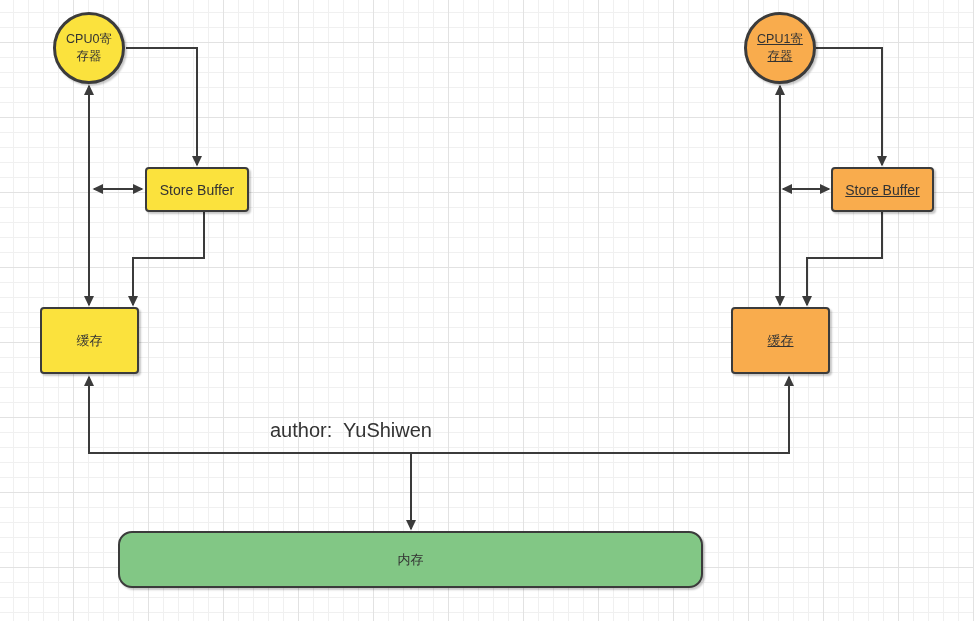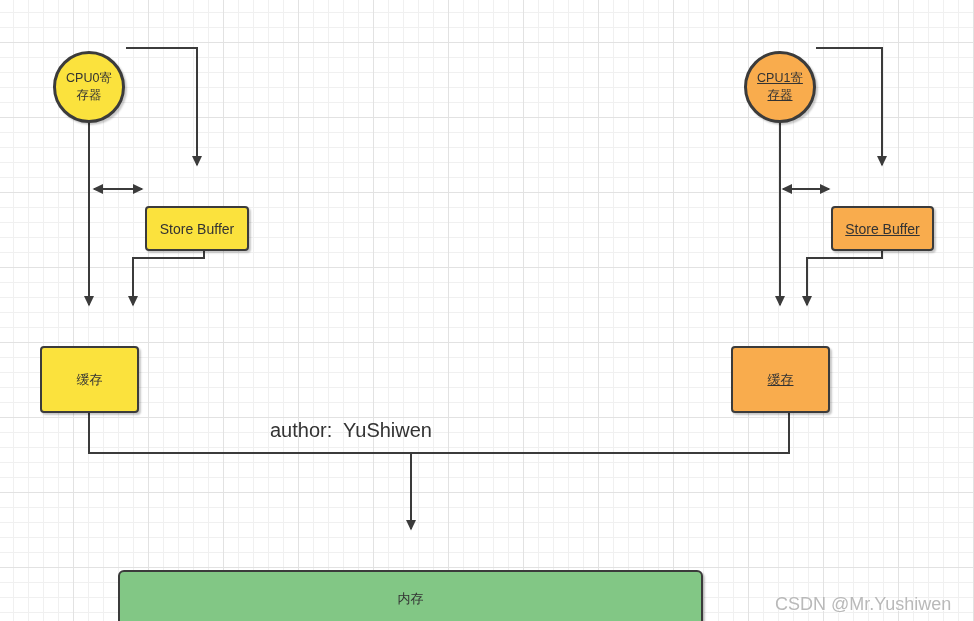--- a/index.html
+++ b/index.html
@@ -37,21 +37,20 @@
 
   .node {
     position: absolute;
     display: flex;
     align-items: center;
     justify-content: center;
     text-align: center;
     border: 2px solid var(--stroke, #3b3b3b);
     color: var(--text, #333333);
     box-shadow: 2px 2px 2px rgba(0,0,0,0.22);
-    margin-top: 39px;
   }
   .fill-yellow { background: var(--yellow, #fbe23d); }
   .fill-orange { background: var(--orange, #f9ac4d); text-decoration: underline; }
   .fill-green  { background: var(--green, #82c785); }
 
   .circle {
     width: 72px; height: 72px;
     border-radius: 50%;
     border-width: 3px;
     font-size: 12.5px;
@@ -62,21 +61,21 @@
   .cpu0 { left: 53px;  top: 12px; }
   .cpu1 { left: 744px; top: 12px; }
 
   .rect { border-radius: 4px; }
   .sb-left  { left: 145px; top: 167px; width: 104px; height: 45px; font-size: 14px; }
   .sb-right { left: 831px; top: 167px; width: 103px; height: 45px; font-size: 14px; }
 
   .cache-left  { left: 40px;  top: 307px; width: 99px; height: 67px; font-size: 13px; }
   .cache-right { left: 731px; top: 307px; width: 99px; height: 67px; font-size: 13px; }
 
-  .memory { left: 118px; top: 531px; width: 585px; height: 57px; font-size: 13px; border-radius: 6px; }
+  .memory { left: 118px; top: 531px; width: 585px; height: 57px; font-size: 13px; border-radius: 14px; }
 
   .author-note {
     position: absolute;
     left: 270px; top: 419px;
     font-size: 20px;
     color: var(--text, #3c3c3c);
     white-space: pre;
   }
 
   .watermark {
@@ -138,15 +137,14 @@
 
   <div class="node rect fill-orange cache-right">
     <span>缓存</span>
   </div>
 
   <div class="node rect fill-green memory">
     <span>内存</span>
   </div>
 
   <div class="author-note">author:  YuShiwen</div>
-  <div class="watermark">CSDN @Mr.Yushiwen</div>
 
 </div>
 
 </body></html>

